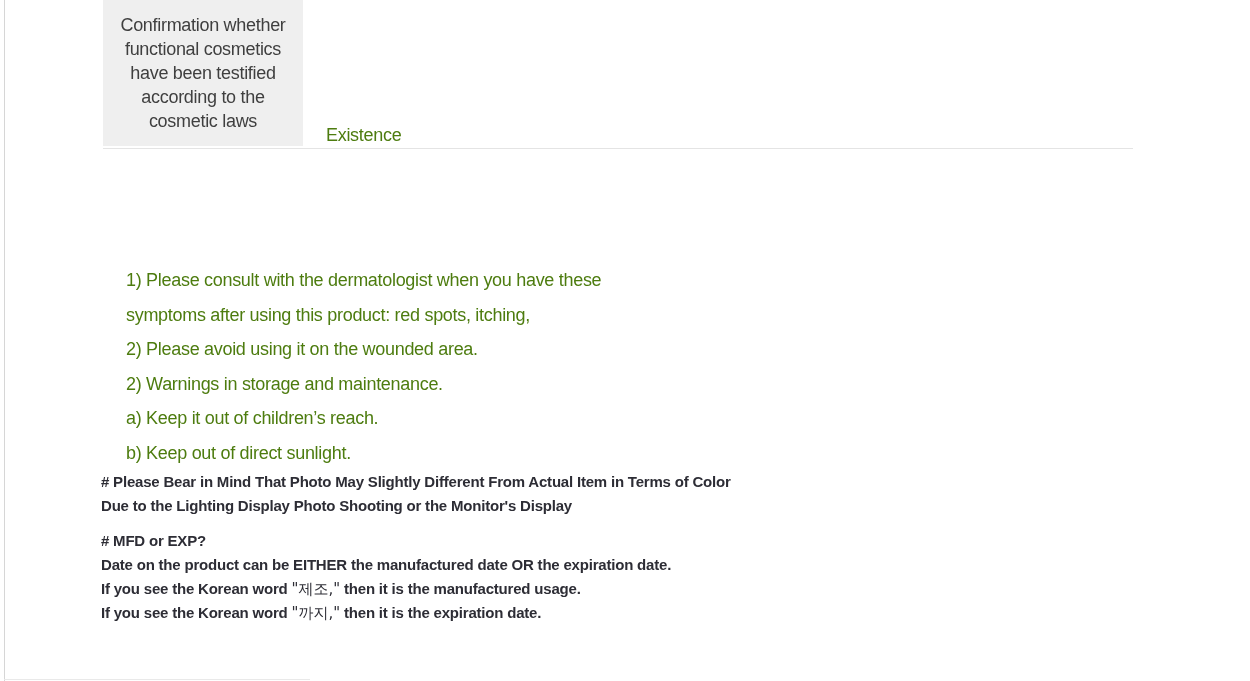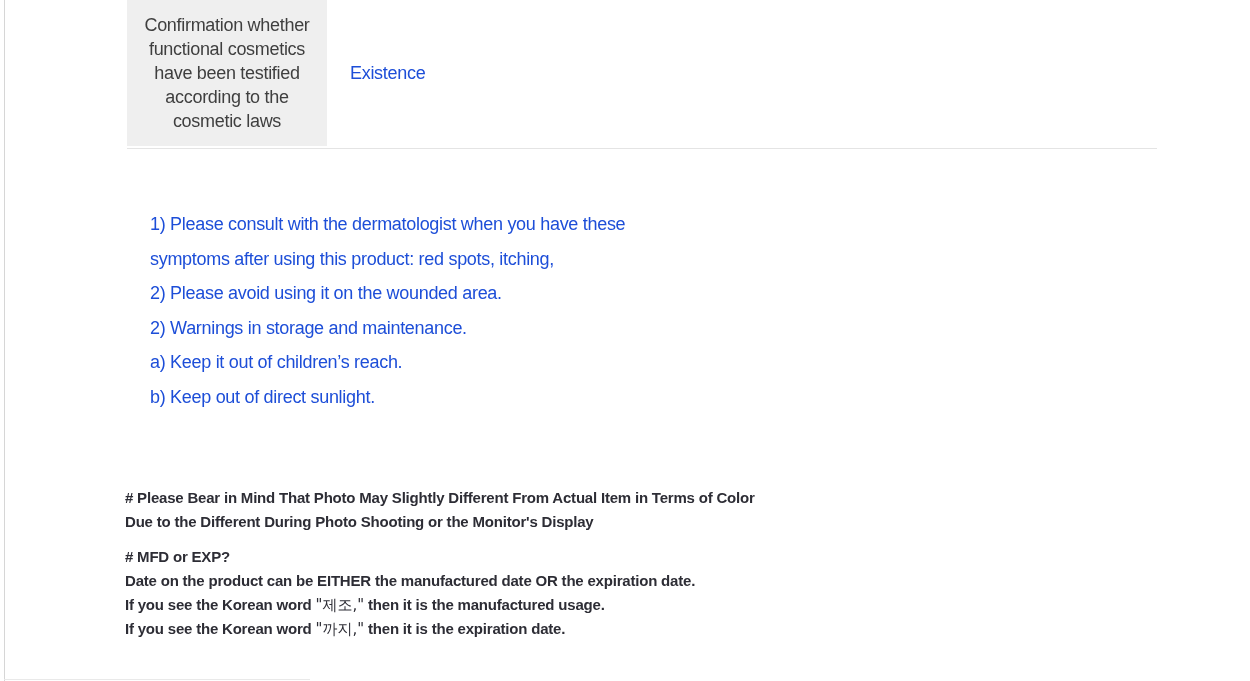--- a/index.html
+++ b/index.html
@@ -14,54 +14,53 @@
     position: absolute; left: 4px; top: 0;
     width: 1px; height: 681px;
     background: #d6d6d6;
   }
   .page-bottom-border {
     position: absolute; left: 4px; bottom: 1px;
     width: 306px; height: 1px;
     background: #e9e9e9;
   }
   .content {
-    position: absolute; left: 127px; top: 0;
+    position: absolute; left: 103px; top: 0;
     width: 1030px;
   }
   .spec-row { display: flex; }
   .row-1 { height: 146px; }
   .row-2 { height: 319px; }
   .spec-label-cell {
     width: 200px; flex-shrink: 0;
     background: #efefef;
     display: flex; align-items: center; justify-content: center;
     text-align: center;
     color: #3f3f3f;
     font-size: 18px; line-height: 24px;
     letter-spacing: -0.3px;
     padding: 0 6px;
     box-sizing: border-box;
   }
   .spec-value-cell {
     flex: 1;
-    display: flex; align-items: center;
+    display: flex; align-items: flex-end;
     padding-left: 23px;
-    color: #1d4ed8;
+    color: #4d7c0f;
     font-size: 18px;
     letter-spacing: -0.3px;
   }
   .spec-divider {
     height: 1px;
     background: #e4e4e4;
     margin: 2px 0;
   }
   .row-2 .spec-value-cell { line-height: 34.5px; }
   .value-line { white-space: nowrap; }
   .notes {
-    margin-top: 16px;
     margin-left: -2px;
     color: #2d2d35;
     font-weight: bold;
     font-size: 15px;
     line-height: 24px;
     letter-spacing: -0.2px;
   }
   .note { margin: 0; }
   .note + .note { margin-top: 11px; }
   .korean {
@@ -103,21 +102,21 @@
           </div>
       </div>
     </div>
 
   </div>
 
   <div class="notes">
 
     <p class="note">
       <span># Please Bear in Mind That Photo May Slightly Different From Actual Item in Terms of Color</span><br>
-      <span>Due to the Different During Photo Shooting or the Monitor's Display</span>
+      <span>Due to the Lighting Display Photo Shooting or the Monitor's Display</span>
     </p>
 
     <p class="note">
       <span># MFD or EXP?</span><br>
       <span>Date on the product can be EITHER the manufactured date OR the expiration date.</span><br>
       <span><span>If you see the Korean word </span><span class="korean">"제조,"</span><span> then it is the manufactured usage.</span></span><br>
       <span><span>If you see the Korean word </span><span class="korean">"까지,"</span><span> then it is the expiration date.</span></span>
     </p>
 
   </div>

